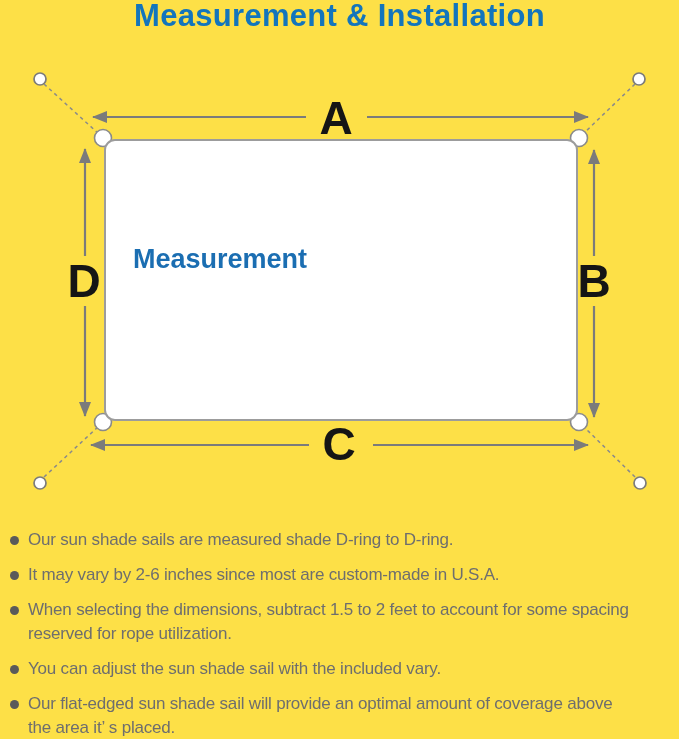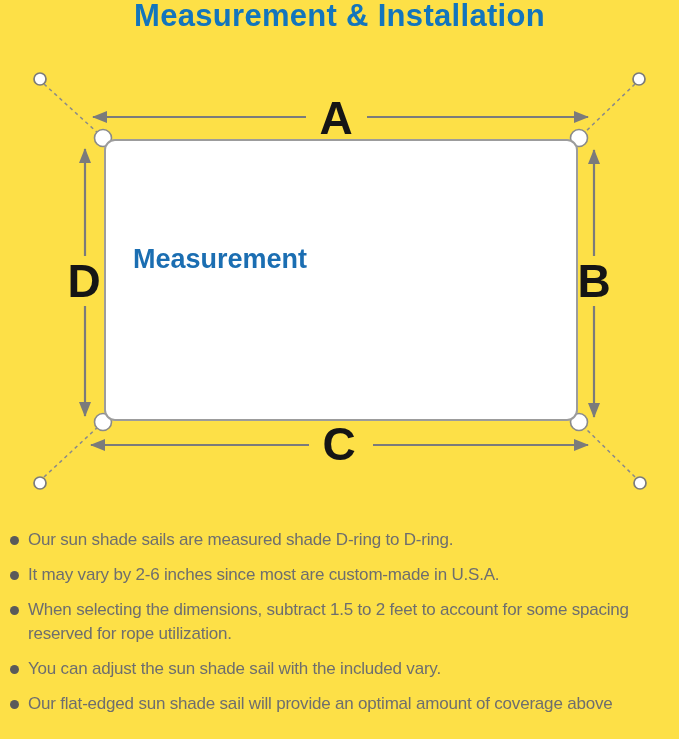--- a/index.html
+++ b/index.html
@@ -156,16 +156,17 @@
       <span class="note-line">When selecting the dimensions, subtract 1.5 to 2 feet to account for some spacing</span>
       <span class="note-line">reserved for rope utilization.</span>
     </li>
     <li class="note-item">
       <span class="bullet-dot"></span>
       <span class="note-line">You can adjust the sun shade sail with the included vary.</span>
     </li>
     <li class="note-item">
       <span class="bullet-dot"></span>
       <span class="note-line">Our flat-edged sun shade sail will provide an optimal amount of coverage above</span>
+      <span class="note-line">the area it’ s placed.</span>
     </li>
   </ul>
 
 </div>
 
 </body></html>

